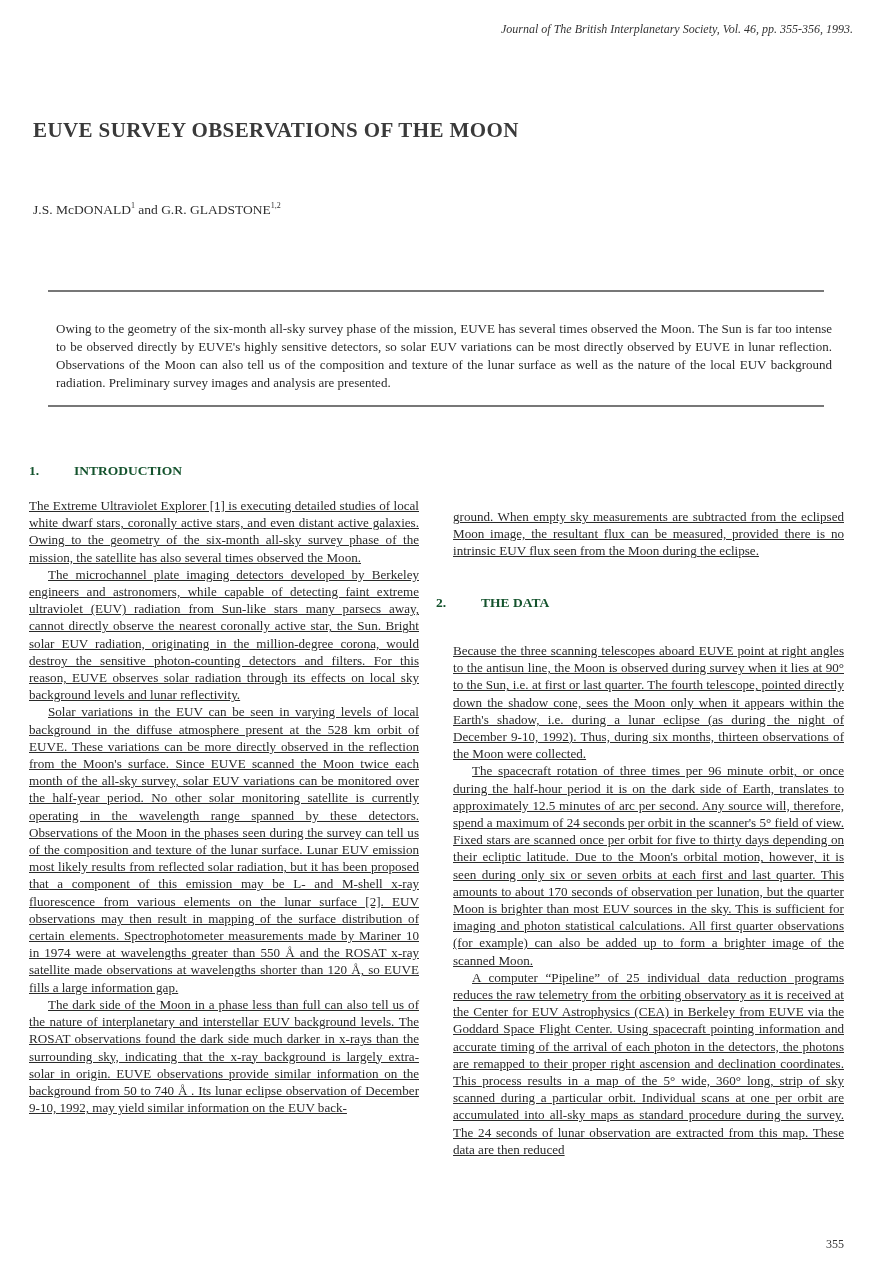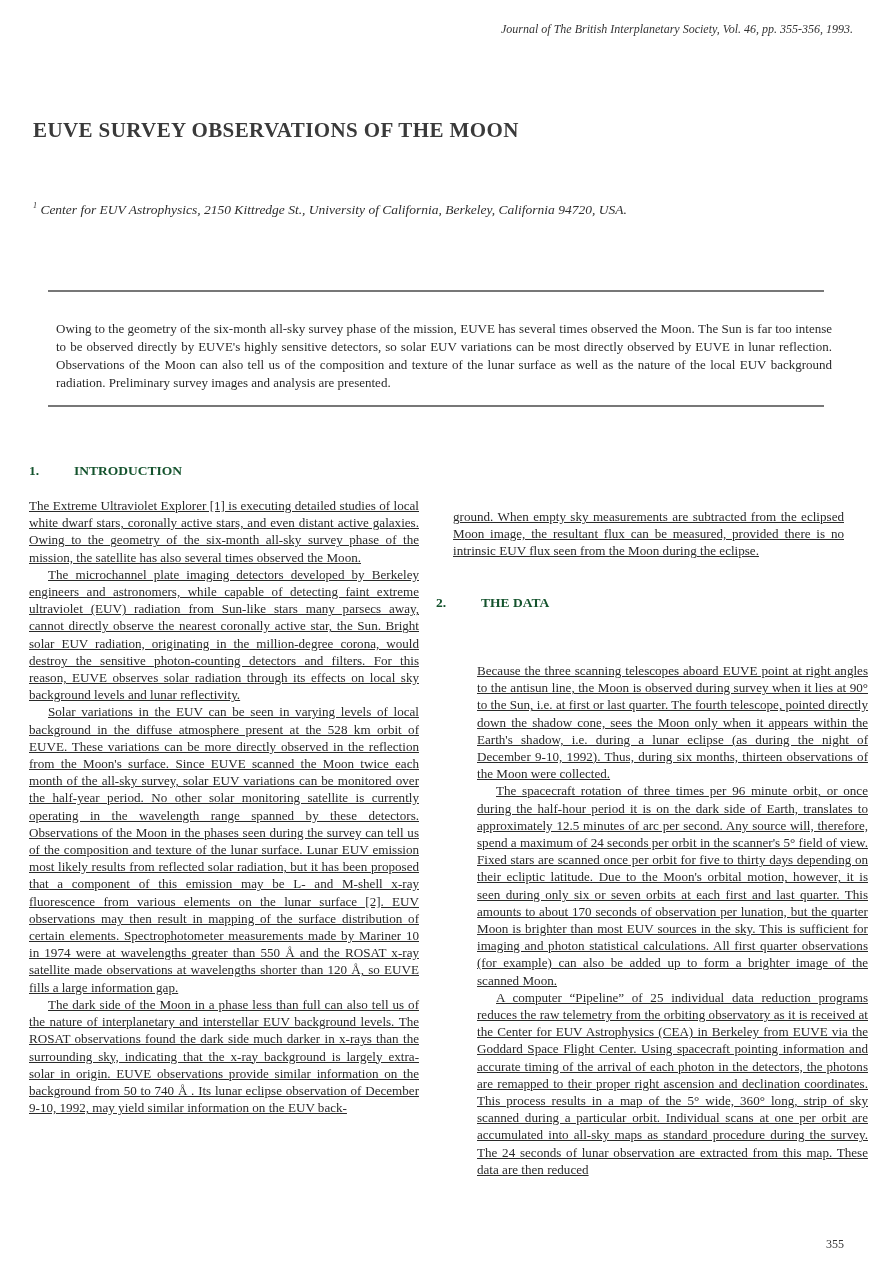--- a/index.html
+++ b/index.html
@@ -22,22 +22,22 @@
   .page-number { position: absolute; top: 1237px; right: 37px; font-size: 12px; color: #333; }
 </style>
 </head>
 <body>
 
 <div class="journal">Journal of The British Interplanetary Society, Vol. 46, pp. 355-356, 1993.</div>
 
 <h1 class="title">EUVE SURVEY OBSERVATIONS OF THE MOON</h1>
 
 <div class="authors">
-  <div class="aff">
-    <sup>1</sup><span> Center for EUV Astrophysics, 2150 Kittredge St., University of California, Berkeley, California 94720, USA.</span>
+  <div>
+    <span>J.S. McDONALD</span><sup>1</sup><span> and </span><span>G.R. GLADSTONE</span><sup>1,2</sup>
   </div>
 </div>
 
 <div class="rule" style="top:290px;"></div>
 <p class="abstract">Owing to the geometry of the six-month all-sky survey phase of the mission, EUVE has several times observed the Moon. The Sun is far too intense to be observed directly by EUVE's highly sensitive detectors, so solar EUV variations can be most directly observed by EUVE in lunar reflection. Observations of the Moon can also tell us of the composition and texture of the lunar surface as well as the nature of the local EUV background radiation. Preliminary survey images and analysis are presented.</p>
 <div class="rule" style="top:405px;"></div>
 
 <div class="section-heading" style="top:463px; left:29px;">
   <span class="num">1.</span><span>INTRODUCTION</span>
 </div>
@@ -50,19 +50,19 @@
 </div>
 
 <div class="col right">
   <p class="first">ground. When empty sky measurements are subtracted from the eclipsed Moon image, the resultant flux can be measured, provided there is no intrinsic EUV flux seen from the Moon during the eclipse.</p>
 </div>
 
 <div class="section-heading" style="top:595px; left:436px;">
   <span class="num">2.</span><span>THE DATA</span>
 </div>
 
-<div class="col right" style="top:662px;margin-left:24px;">
+<div class="col right" style="top:642px;">
   <p class="first">Because the three scanning telescopes aboard EUVE point at right angles to the antisun line, the Moon is observed during survey when it lies at 90° to the Sun, i.e. at first or last quarter. The fourth telescope, pointed directly down the shadow cone, sees the Moon only when it appears within the Earth's shadow, i.e. during a lunar eclipse (as during the night of December 9-10, 1992). Thus, during six months, thirteen observations of the Moon were collected.</p>
   <p>The spacecraft rotation of three times per 96 minute orbit, or once during the half-hour period it is on the dark side of Earth, translates to approximately 12.5 minutes of arc per second. Any source will, therefore, spend a maximum of 24 seconds per orbit in the scanner's 5° field of view. Fixed stars are scanned once per orbit for five to thirty days depending on their ecliptic latitude. Due to the Moon's orbital motion, however, it is seen during only six or seven orbits at each first and last quarter. This amounts to about 170 seconds of observation per lunation, but the quarter Moon is brighter than most EUV sources in the sky. This is sufficient for imaging and photon statistical calculations. All first quarter observations (for example) can also be added up to form a brighter image of the scanned Moon.</p>
   <p>A computer “Pipeline” of 25 individual data reduction programs reduces the raw telemetry from the orbiting observatory as it is received at the Center for EUV Astrophysics (CEA) in Berkeley from EUVE via the Goddard Space Flight Center. Using spacecraft pointing information and accurate timing of the arrival of each photon in the detectors, the photons are remapped to their proper right ascension and declination coordinates. This process results in a map of the 5° wide, 360° long, strip of sky scanned during a particular orbit. Individual scans at one per orbit are accumulated into all-sky maps as standard procedure during the survey. The 24 seconds of lunar observation are extracted from this map. These data are then reduced</p>
 </div>
 
 <div class="page-number">355</div>
 
 </body></html>

